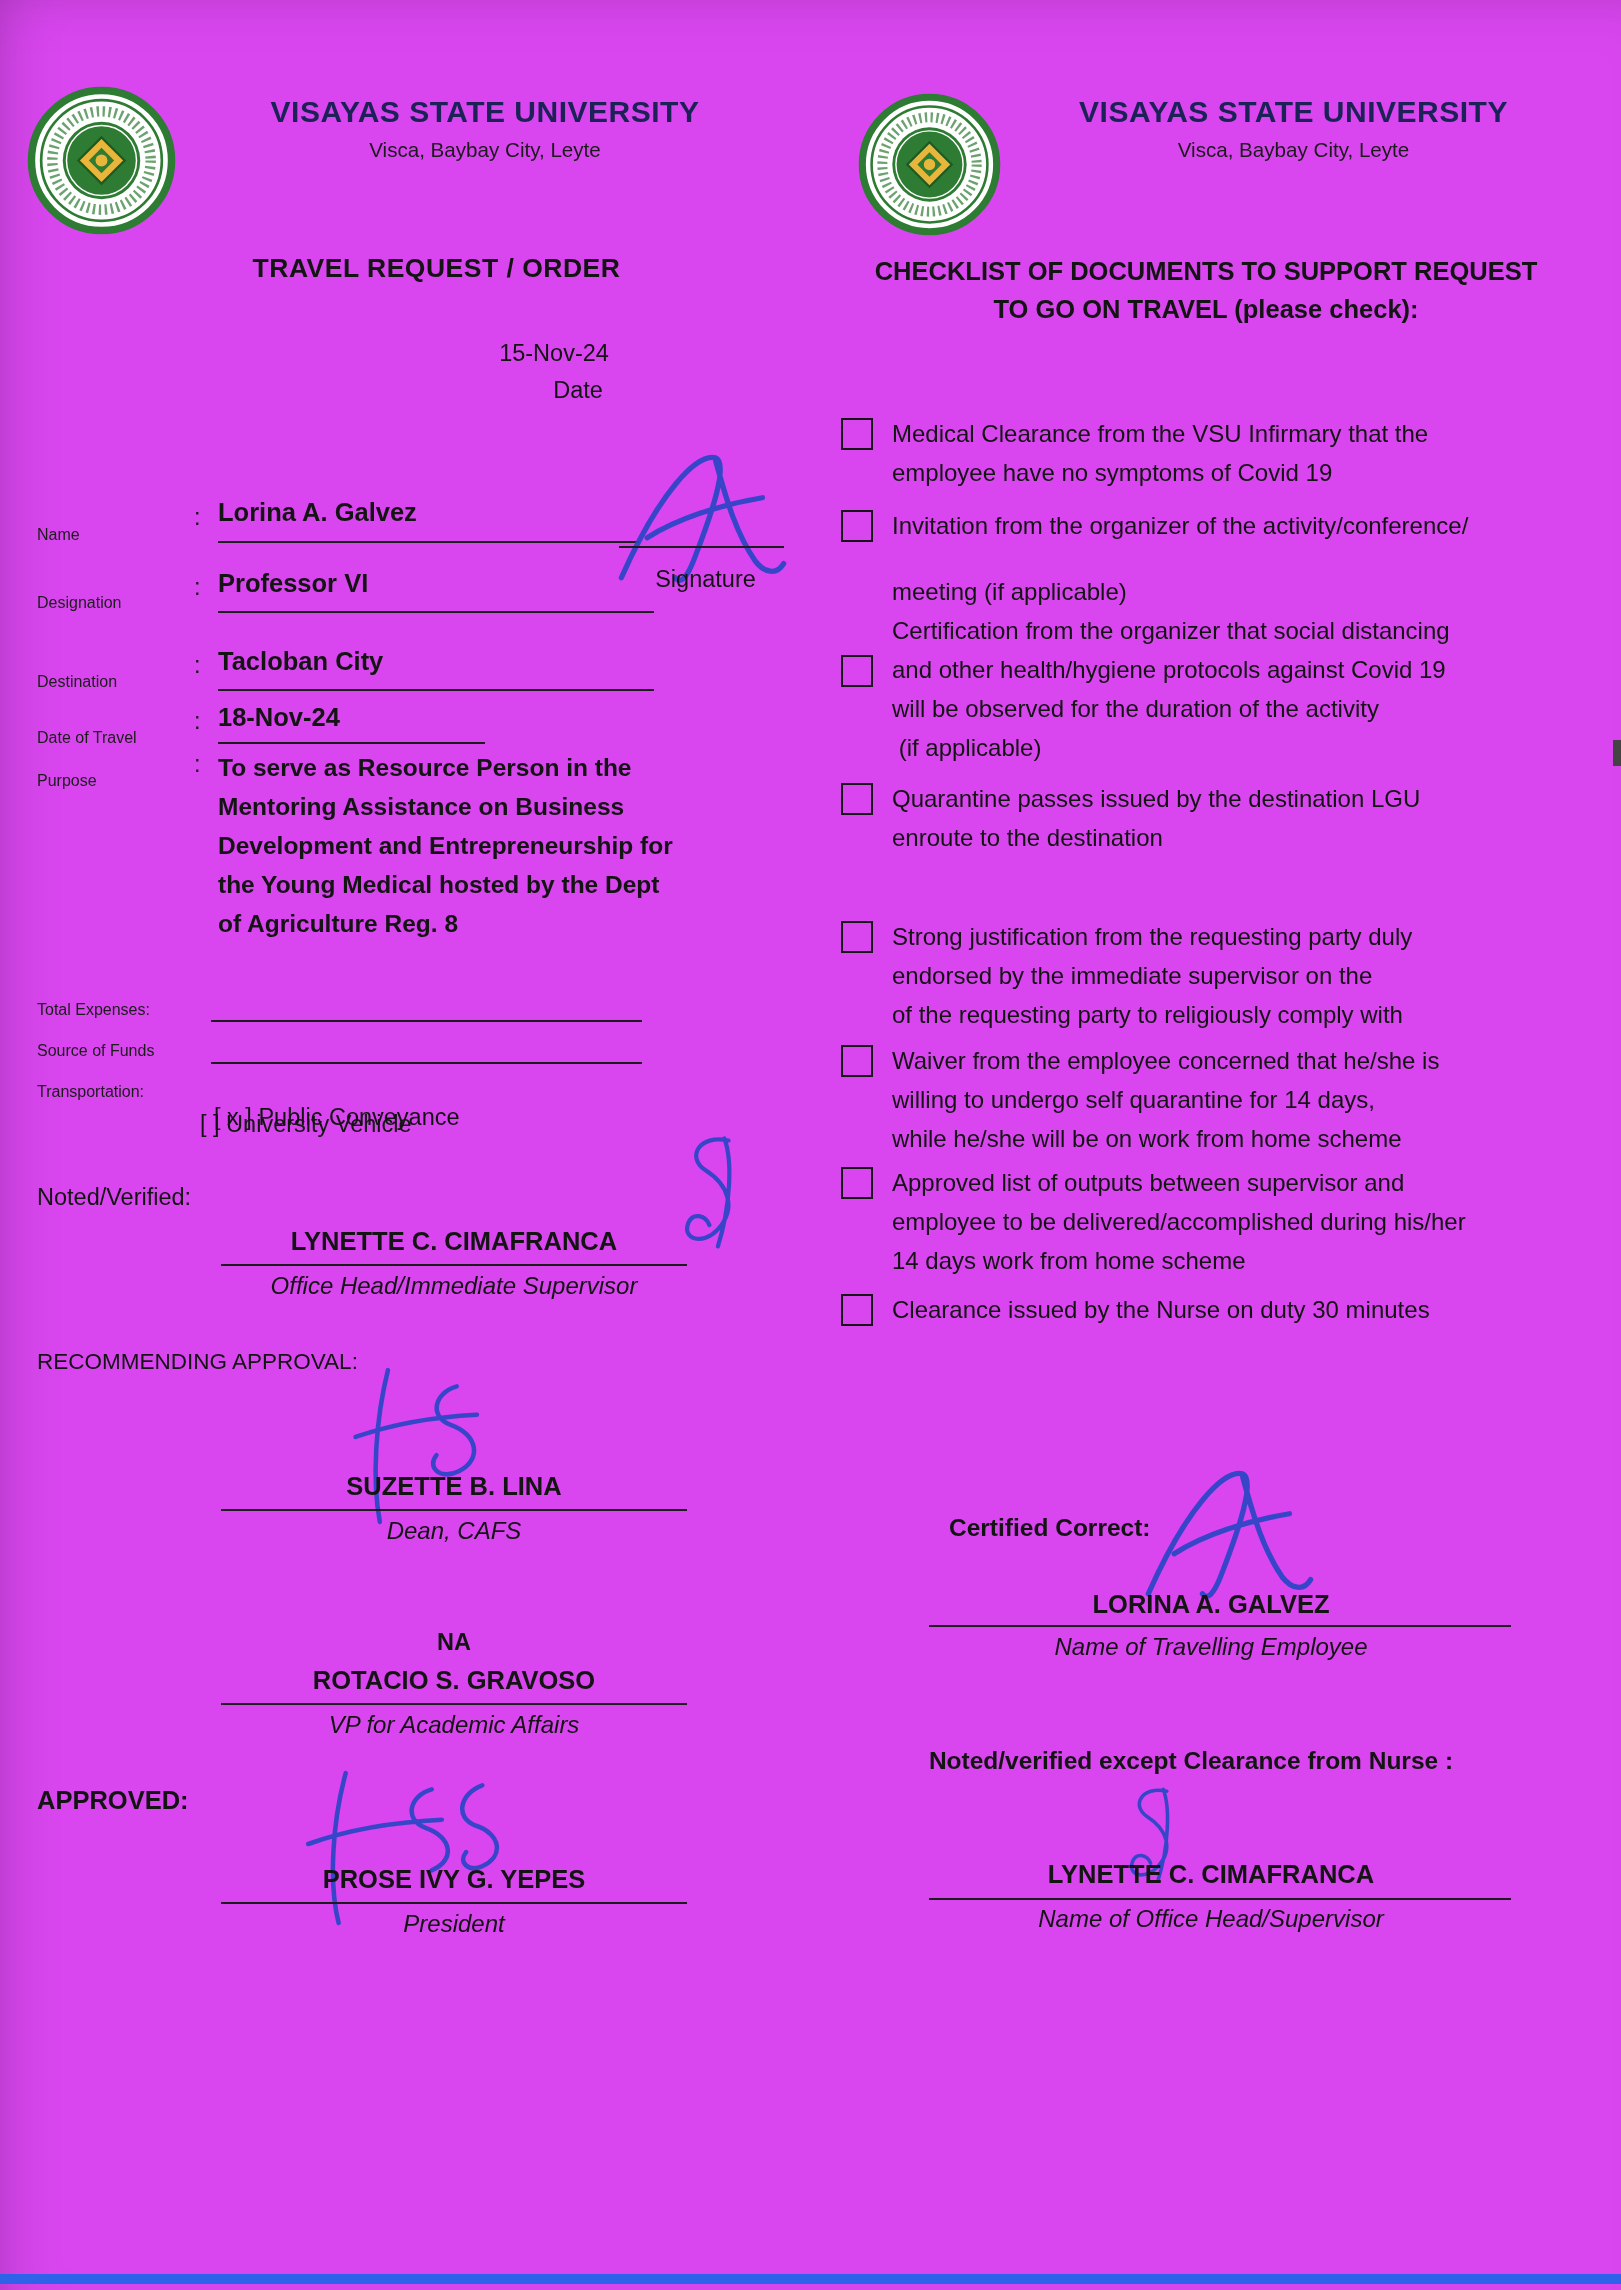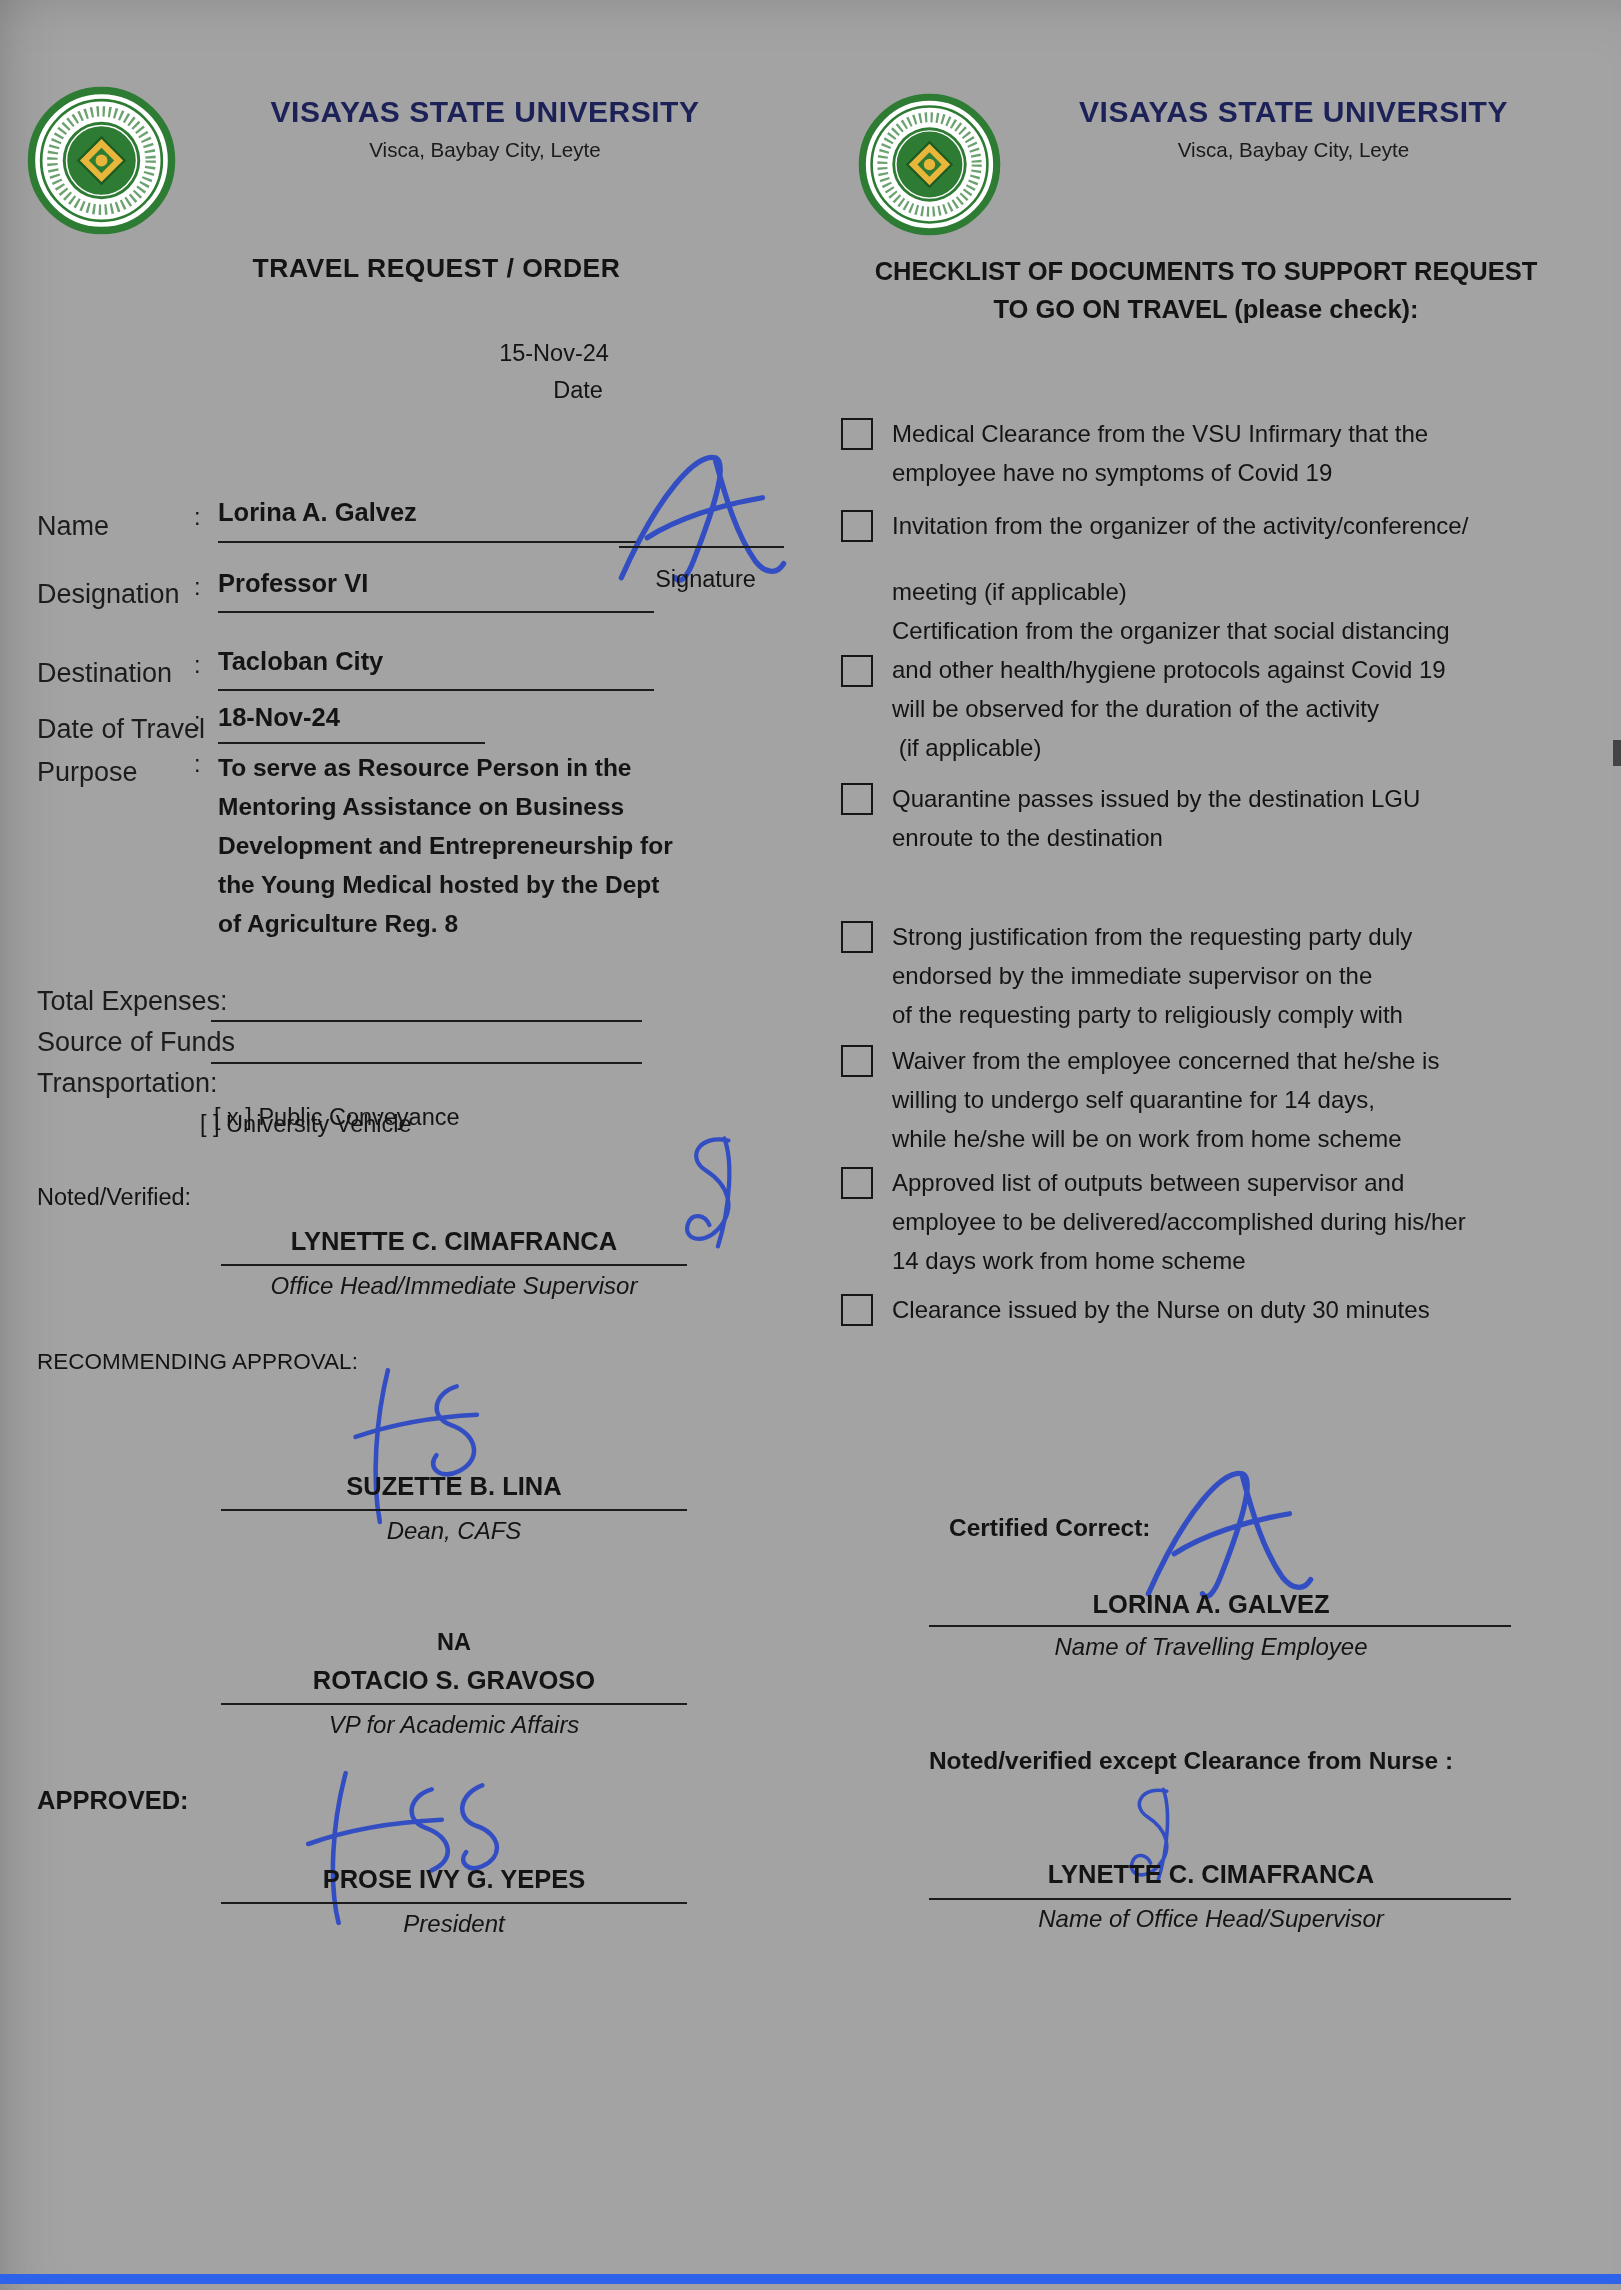--- a/index.html
+++ b/index.html
@@ -1,28 +1,28 @@
 <!DOCTYPE html>
 <html><head>
 <meta charset="utf-8">
 <style>
   * { margin:0; padding:0; box-sizing:border-box; }
   html,body { background:#ddd; }
   .page {
     position:relative; width:1621px; height:2291px; margin:0 auto;
-    background:#a3a3a3; overflow:hidden; color:#141414;
+    background:#d946ef; overflow:hidden; color:#141414;
     font-family:"Liberation Sans", sans-serif;
     box-shadow: inset 44px 0 69px -54px rgba(0,0,0,.28), inset 0 44px 69px -59px rgba(0,0,0,.18);
   }
   .abs { position:absolute; }
   .center { text-align:center; }
   .uni { font-size:30px; font-weight:bold; color:#1c2157; letter-spacing:0.5px; }
   .addr { font-size:20.6px; color:#1b1b1b; }
   .form-title { font-size:26.5px; font-weight:bold; letter-spacing:0.5px; }
-  .lbl { font-size:27px; color:#1c1c1c; }
+  .lbl { font-size:16px; color:#1c1c1c;margin-top:15px; }
   .lbl-lg { font-size:23.5px; color:#141414; }
   .colon { font-size:23.5px; }
   .val { font-size:25.5px; font-weight:bold; }
   .plain { font-size:23.5px; }
   .uline { position:absolute; border-bottom:2px solid #1c1c1c; height:0; }
   .sig-name { font-size:25.5px; font-weight:bold; }
   .sig-title { font-size:24px;font-style:italic; }
   .check-title { font-size:25.5px; font-weight:bold; line-height:37px; }
   .checklist { position:absolute; left:841px; top:414px; width:725px; }
   .check-item { position:relative; padding-left:51px; }

